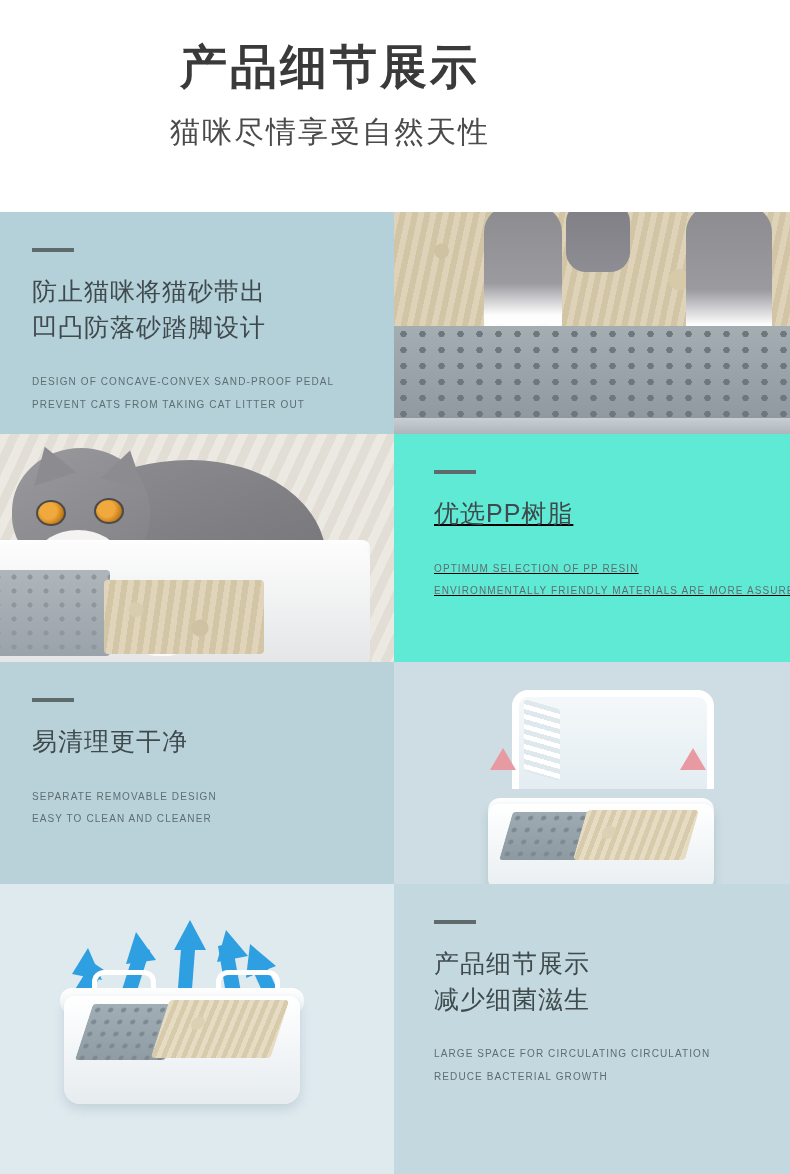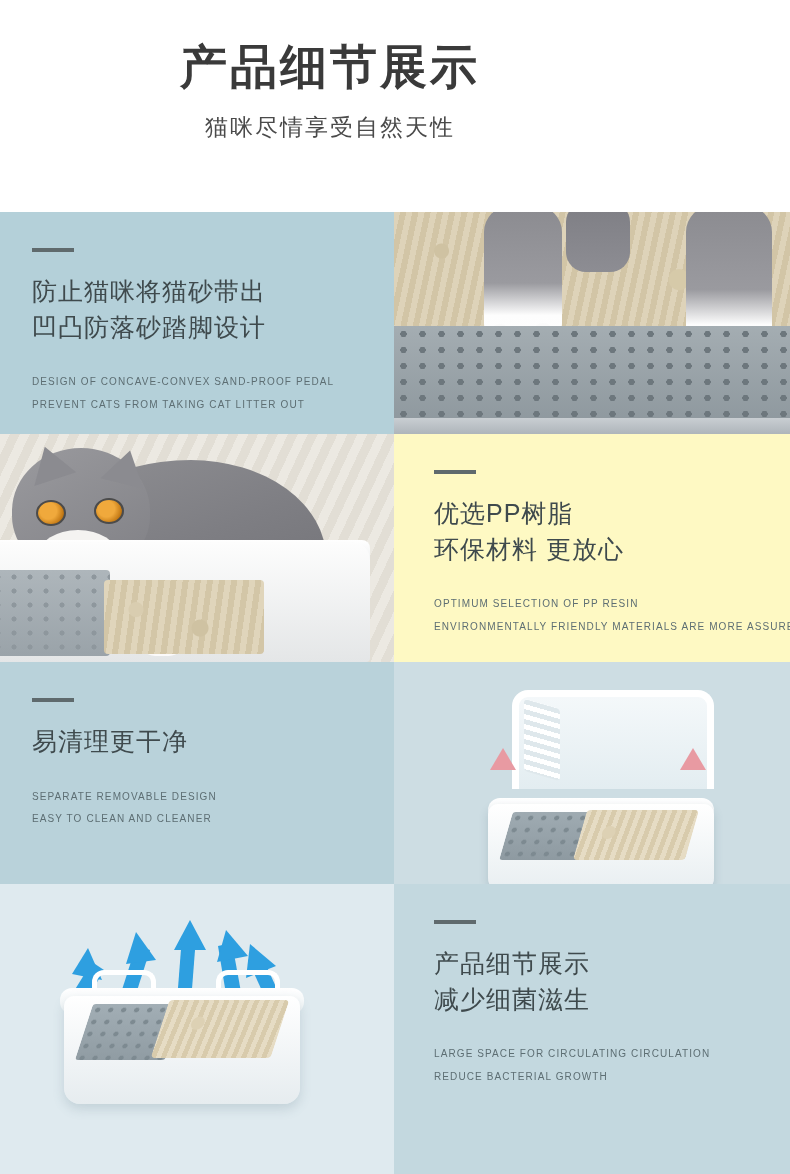--- a/index.html
+++ b/index.html
@@ -32,21 +32,21 @@
   }
   .header-title {
     font-size: 47px;
     font-weight: bold;
     color: #3a3a3a;
     letter-spacing: 3px;
     line-height: 1.15;
   }
   .header-sub {
     margin-top: 18px;
-    font-size: 23px;
+    font-size: 30px;
     color: #4a4a4a;
     letter-spacing: 2px;
   }
 
   
   .grid {
     display: grid;
     grid-template-columns: 394px 396px;
     grid-template-rows: 222px 228px 222px 290px;
     width: 790px;
@@ -55,21 +55,21 @@
     position: relative;
     overflow: hidden;
   }
 
   
   .panel {
     padding: 36px 26px 0 32px;
     box-sizing: border-box;
   }
   .panel-blue   { background: #b4d0d9; }
-  .panel-blue2  { background: #fef9c3; }
+  .panel-blue2  { background: #5eead4; text-decoration: underline; }
   .panel-blue3  { background: #b9d2da; }
   .panel-blue4  { background: #c3d8df; }
 
   .rule {
     width: 42px;
     height: 4px;
     background: #5f6a6d;
     margin-bottom: 22px;
   }
   .cn-line {
@@ -354,21 +354,20 @@
           <div class="cat-paw-w" style="left:150px;"></div>
         </div>
         <div class="tray-grid"></div>
         <div class="tray-litter"></div>
       </div>
     </div>
 
     <div class="cell panel panel-blue2 panel-right">
       <div class="rule"></div>
       <div class="cn-line">优选PP树脂</div>
-      <div class="cn-line">环保材料 更放心</div>
       <div class="en-block">
         <div class="en-line">OPTIMUM SELECTION OF PP RESIN</div>
         <div class="en-line">ENVIRONMENTALLY FRIENDLY MATERIALS ARE MORE ASSURED</div>
       </div>
     </div>
 
     <div class="cell panel panel-blue3">
       <div class="rule"></div>
       <div class="cn-line">易清理更干净</div>
       <div class="en-block">

